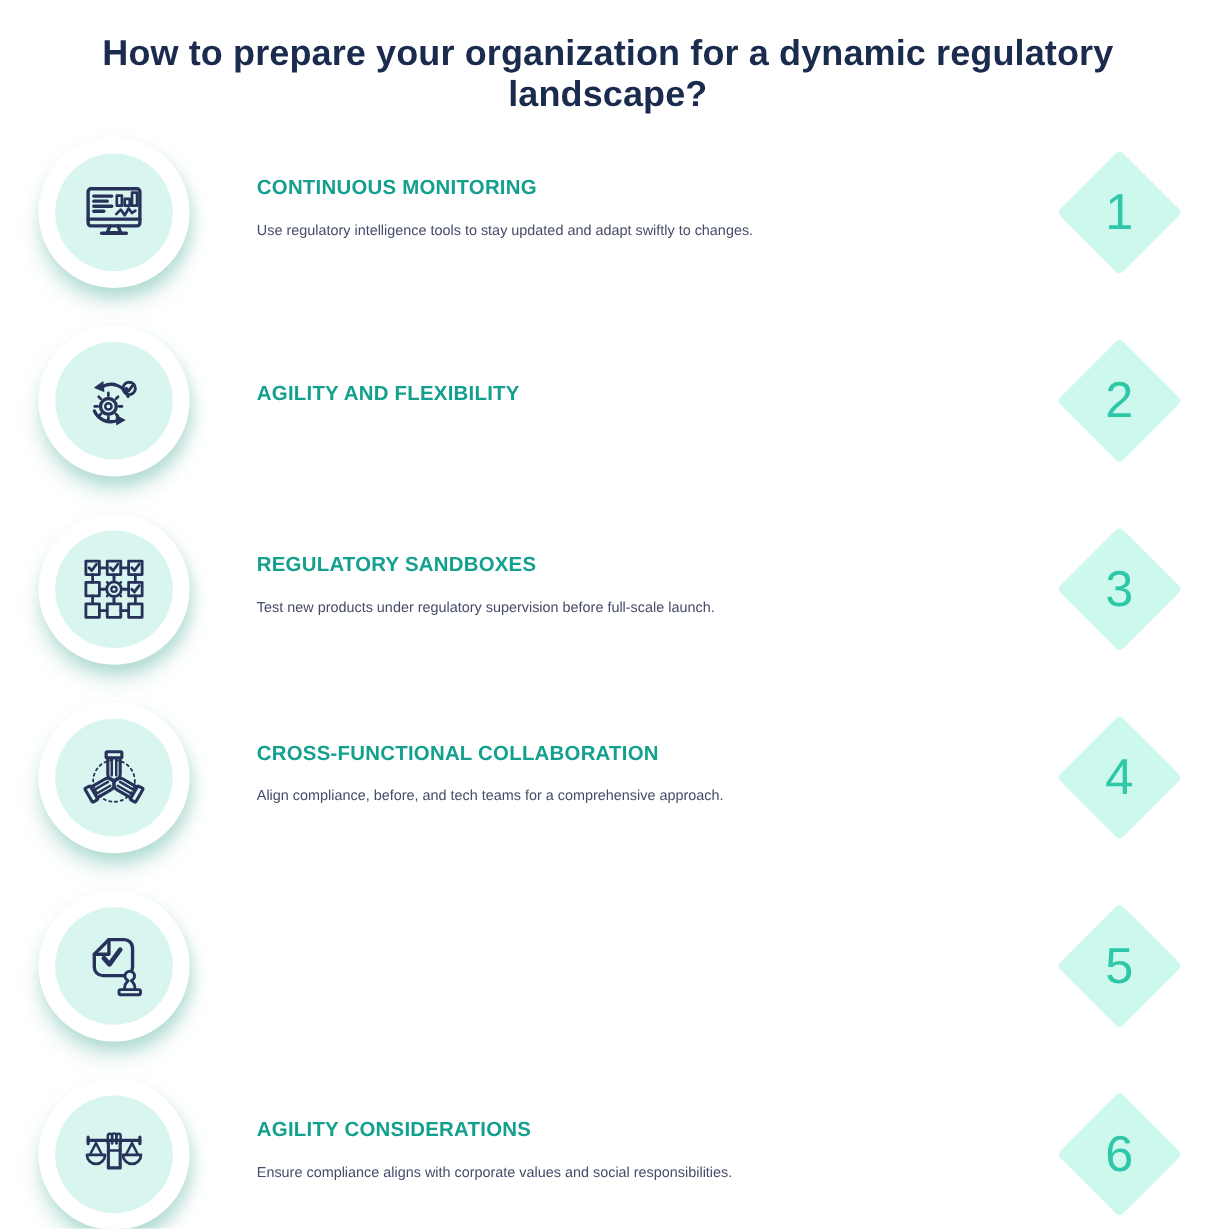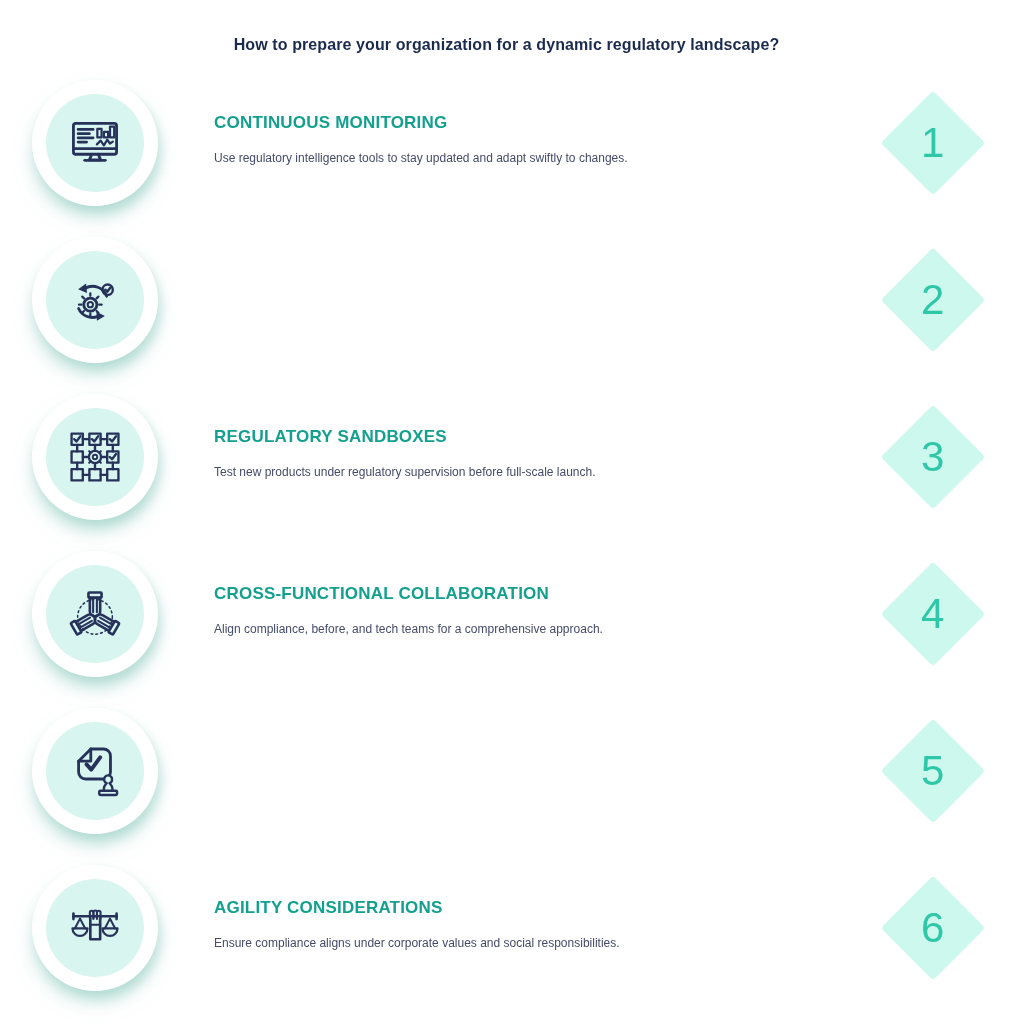--- a/index.html
+++ b/index.html
@@ -6,21 +6,21 @@
   .canvas{
     position:relative;
     width:1013px;height:1024px;
     background:#ffffff;
     overflow:hidden;
     font-family:"Liberation Sans", sans-serif;
   }
   .title{
     margin:28px 20px 0 20px;
     text-align:center;
-    font-size:16px;
+    font-size:30px;
     line-height:34px;
     font-weight:700;
     color:#1B2B4E;
     letter-spacing:0.1px;
   }
   .rows{margin-top:2px;}
   .row{
     position:relative;
     height:157px;
     display:flex;
@@ -121,20 +121,21 @@
             <path d="M44.5 28 A16 16 0 0 0 21.5 19.5"></path>
             <path d="M22.5 14.5 L14 20.5 L23.5 24.5 Z" fill="#26325A" stroke="none"></path>
             <path d="M14.5 41 A16 16 0 0 0 35 49.5"></path>
             <path d="M33.5 44.5 L42.5 49 L34 54 Z" fill="#26325A" stroke="none"></path>
             <circle cx="45.5" cy="21" r="5.5" stroke-width="2.6"></circle>
             <polyline points="43,21 45,23.2 48.5,18.6" stroke-width="2.6"></polyline>
           </svg>
         </div>
       </div>
       <div class="text-block">
+        <h2 class="step-heading">AGILITY AND FLEXIBILITY</h2>
       </div>
       <div class="diamond">
         <span>2</span>
       </div>
     </section>
 
     <section class="row">
       <div class="icon-outer">
         <div class="icon-circle">
           <svg width="60" height="60" viewBox="0 0 64 64" fill="none" stroke="#26325A" stroke-width="2.5" stroke-linecap="round" stroke-linejoin="round">
@@ -230,21 +231,21 @@
             <path d="M27 28.5 H37.5" stroke-width="2.2"></path>
             <path d="M16 22 L10.5 32.5 M16 22 L21.5 32.5" stroke-width="2.2"></path>
             <path d="M8 32.5 a8 8 0 0 0 16 0 Z" stroke-width="2.4"></path>
             <path d="M48 22 L42.5 32.5 M48 22 L53.5 32.5" stroke-width="2.2"></path>
             <path d="M40 32.5 a8 8 0 0 0 16 0 Z" stroke-width="2.4"></path>
           </svg>
         </div>
       </div>
       <div class="text-block">
         <h2 class="step-heading">AGILITY CONSIDERATIONS</h2>
-        <p class="step-body">Ensure compliance aligns under corporate values and social responsibilities.</p>
+        <p class="step-body">Ensure compliance aligns with corporate values and social responsibilities.</p>
       </div>
       <div class="diamond">
         <span>6</span>
       </div>
     </section>
 
   </div>
 </div>
 
 </body></html>

